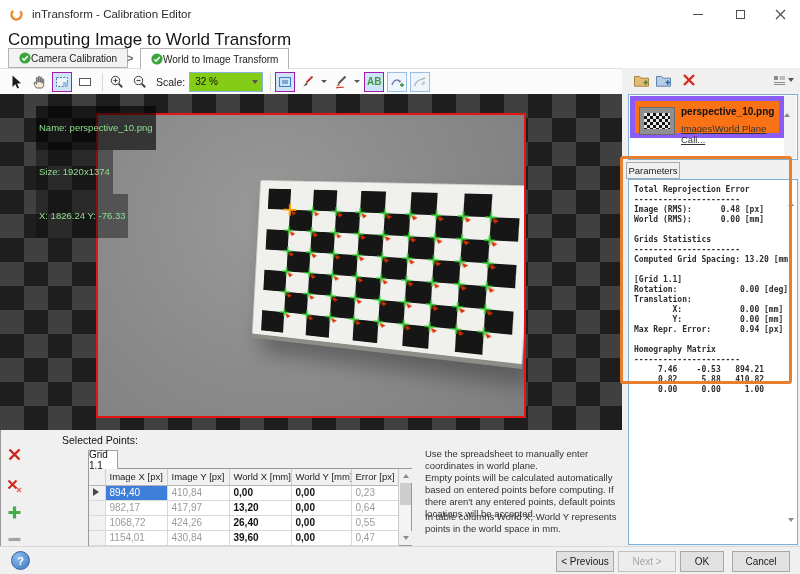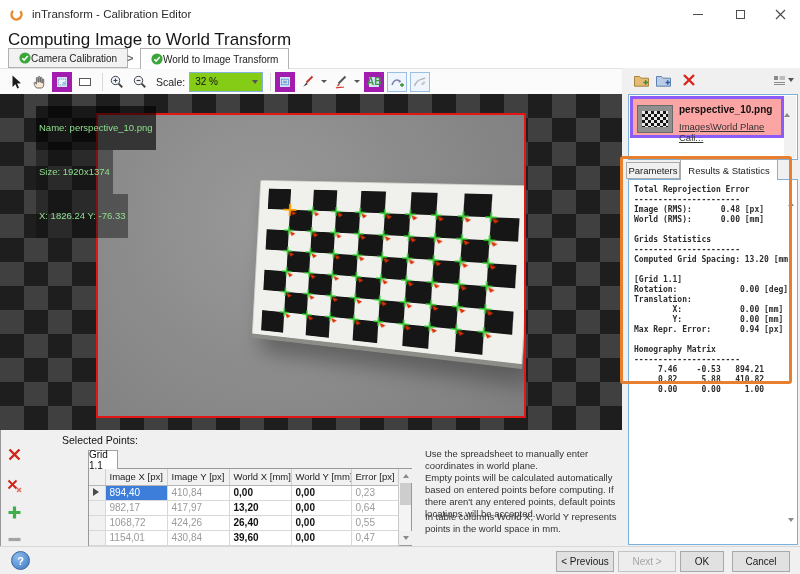--- a/index.html
+++ b/index.html
@@ -23,21 +23,21 @@
             padding:0 10px; border:1px solid #b2b2b2; font-size:10px; color:#222; background:#f2f2f2; }
   .wiztab.t1 { left:8px; }
   .wiztab.t2 { left:140px; background:#fff; height:21px; border-bottom:none; z-index:3; }
   .wizsep { position:absolute; left:127px; top:52px; font-size:11px; color:#6a6a6a; font-weight:bold; }
   .chk-ic { width:12px; height:12px; flex:0 0 12px; }
 
   
   .toolbar { position:absolute; left:0; top:68px; width:622px; height:26px; background:#fbfbfb;
              border-top:1px solid #e2e2e2; display:flex; align-items:center; padding-left:6px; }
   .tbtn { width:20px; height:20px; display:flex; align-items:center; justify-content:center; margin-right:3px; border:1px solid transparent; }
-  .tbtn.sel { border:5px solid #a21caf; background:#cfe4f7; }
+  .tbtn.sel { border:1px solid #a21caf; background:#cfe4f7; }
   .tbtn.box { border:1px solid #9bbfe2; background:#eef5fc; }
   .tsep { width:1px; height:18px; background:#d8d8d8; margin:0 4px; }
   .tlabel { font-size:10.5px; color:#222; margin:0 4px 0 3px; }
   .combo { width:74px; height:20px; background:#84cc16; border:1px solid #86b3dc; display:flex; align-items:center; margin-right:3px; }
   .combo .val { flex:1; font-size:10px; color:#111; padding-left:5px; }
   .caret-down { width:0; height:0; border-left:3.5px solid transparent; border-right:3.5px solid transparent; border-top:4px solid #555; margin-right:4px; }
   .mini-caret { width:0; height:0; border-left:3px solid transparent; border-right:3px solid transparent; border-top:3.5px solid #555; margin:0 4px 0 0; }
   .ab-txt { font-size:10px; font-weight:bold; color:#3f9b3f; letter-spacing:0; }
 
   
@@ -52,21 +52,21 @@
   .board-wrap { position:absolute; left:158px; top:50px; width:260px; height:188px;
                 transform-origin:0 50%;
                 transform:perspective(800px) rotateY(-26deg) rotateZ(3.5deg) scaleY(0.84);
                 box-shadow:10px 16px 22px rgba(0,0,0,0.30); }
 
   
   .rightpanel { position:absolute; left:622px; top:68px; width:178px; height:478px; background:#f0f0f0; }
   .rp-iconrow { position:absolute; left:0; top:0; width:178px; height:24px; }
   .rp-ic { position:absolute; top:4px; width:18px; height:16px; display:flex; align-items:center; justify-content:center; }
   .listbox { position:absolute; left:6px; top:26px; width:170px; height:66px; background:#fff; border:1px solid #7ab0d9; }
-  .listitem { position:absolute; left:1px; top:1px; width:154px; height:42px; background:#fca5a5; border:3px solid #8b5cf6; }
+  .listitem { position:absolute; left:1px; top:1px; width:154px; height:42px; background:#f97316; border:5px solid #8b5cf6; }
   .thumb { position:absolute; left:4px; top:6px; width:36px; height:28px; background:#8f8f8f; border:1px solid #6a6a6a;
            display:flex; align-items:center; justify-content:center; }
   .thumb .chk { width:26px; height:16px; background:repeating-conic-gradient(#151515 0% 25%, #e8e8e8 25% 50%); background-size:6px 6px; }
   .li-title { position:absolute; left:46px; top:5px; font-size:10px; font-weight:bold; color:#111; }
   .li-link { position:absolute; left:46px; top:22px; font-size:9.5px; color:#333; text-decoration:underline; }
   .list-scroll { position:absolute; right:1px; top:1px; width:12px; height:62px; background:#f1f1f1; }
   .caret-up-sm { width:0; height:0; border-left:3.5px solid transparent; border-right:3.5px solid transparent; border-bottom:4px solid #8a8a8a; margin:4px auto 0; }
   .caret-dn-sm { width:0; height:0; border-left:3.5px solid transparent; border-right:3.5px solid transparent; border-top:4px solid #8a8a8a; }
 
   .ptab { position:absolute; font-size:9.5px; color:#222; display:flex; align-items:center; justify-content:center;
@@ -312,23 +312,20 @@
         <span class="li-title">perspective_10.png</span>
         <span class="li-link">Images\World Plane Cali...</span>
       </div>
       <div class="list-scroll">
         <span class="caret-up-sm"></span>
       </div>
     </div>
 
     <div class="ptab params">
       <span>Parameters</span>
-    </div>
-    <div class="ptab results">
-      <span>Results &amp; Statistics</span>
     </div>
 
     <div class="statsbox">
       <pre>Total Reprojection Error
 ----------------------
 Image (RMS):      0.48 [px]
 World (RMS):      0.00 [mm]
 
 Grids Statistics
 ----------------------

